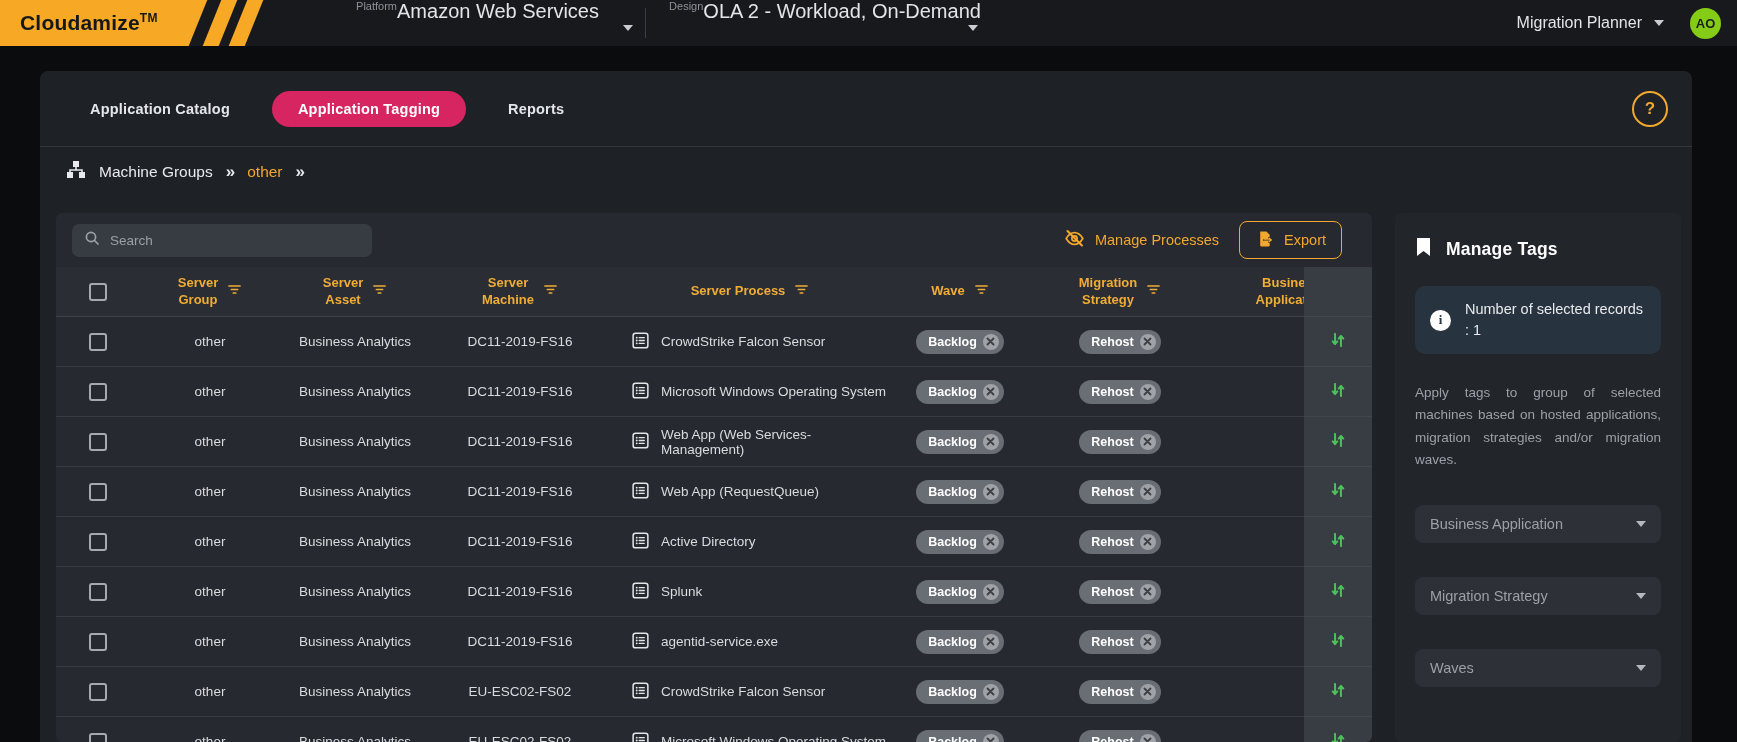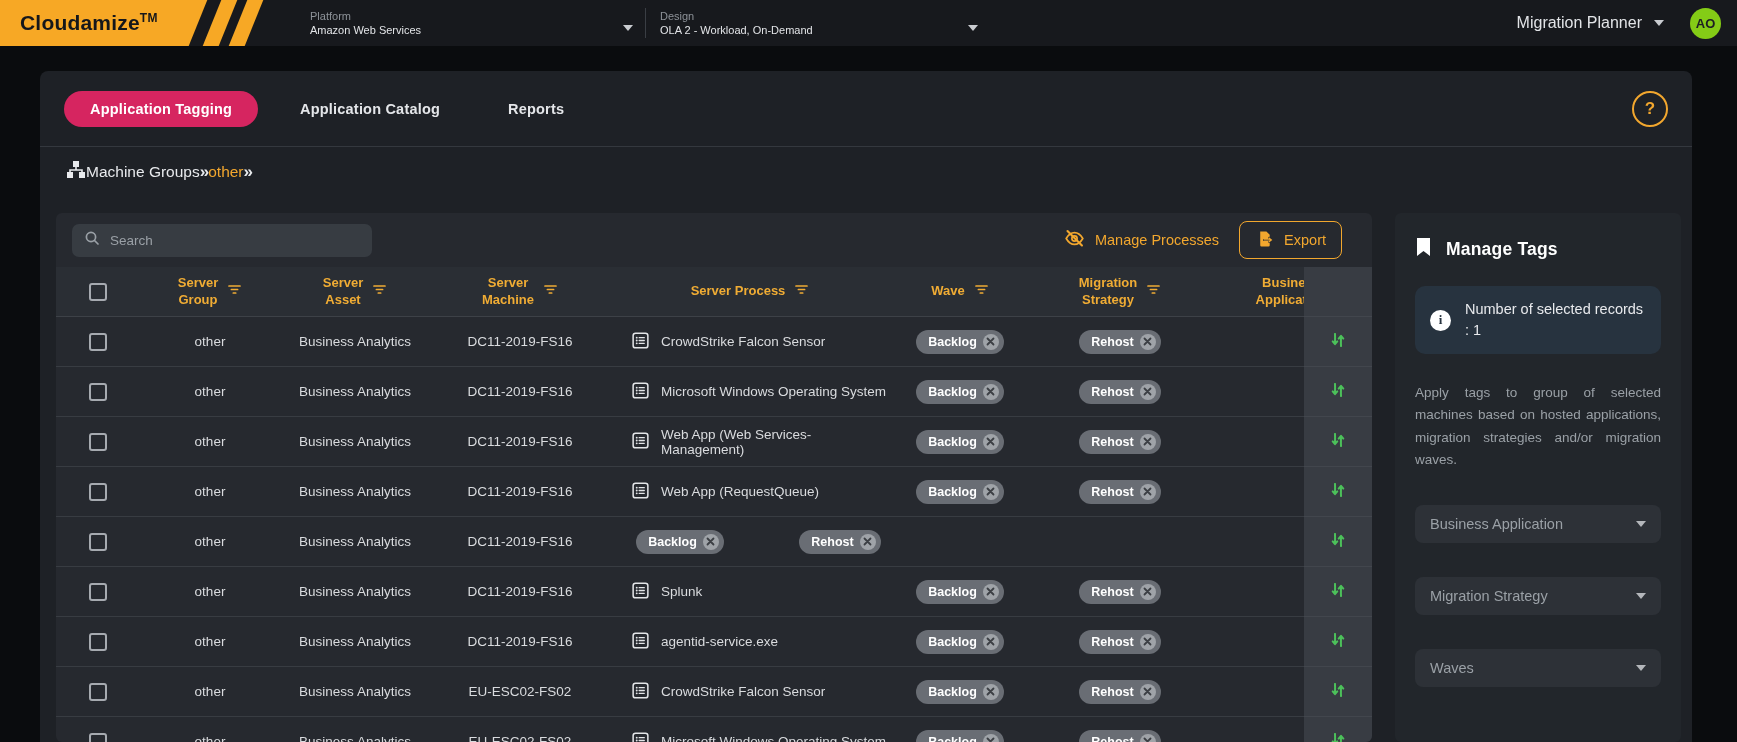--- a/index.html
+++ b/index.html
@@ -13,38 +13,38 @@
 
   
   .topbar { height:46px; background:#17191d; display:flex; align-items:center; position:relative; z-index:5; }
   .logo-wrap { position:relative; width:272px; height:46px; overflow:hidden; flex:none; }
   .logo-block, .logo-stripe { position:absolute; top:-4px; bottom:-4px; background:#F7A825; transform:skewX(-22deg); }
   .logo-block { left:-40px; width:238px; }
   .logo-stripe.s1 { left:212px; width:16px; }
   .logo-stripe.s2 { left:238px; width:16px; }
   .logo-text { position:absolute; left:20px; top:50%; transform:translateY(-50%); font-size:21px; font-weight:bold; color:#15171b; letter-spacing:.2px; }
   .logo-text sup { font-size:12px; font-weight:bold; }
-  .topbar-select { position:relative; display:flex; flex-direction:column; justify-content:center; height:46px; cursor:pointer; }
+  .topbar-select { position:relative; display:flex; justify-content:center; height:46px; cursor:pointer; }
   .sel-platform { margin-left:38px; width:335px; }
   .sel-design { width:330px; }
   .sel-label { font-size:11px; color:#8d9298; margin-bottom:2px; }
-  .sel-value { font-size:11px; color:#e2e4e7; }
+  .sel-value { font-size:20px; color:#e2e4e7; }
   .caret { width:0; height:0; border-left:5px solid transparent; border-right:5px solid transparent; border-top:6px solid #c9ccd0; display:inline-block; }
   .topbar-select .caret { position:absolute; right:12px; top:55%; }
   .v-divider { width:1px; height:30px; background:#3a3e44; margin:0 14px 0 0; }
   .user-menu { margin-left:auto; display:flex; align-items:center; gap:12px; font-size:16px; color:#e2e4e7; cursor:pointer; }
   .avatar { width:31px; height:31px; border-radius:50%; background:#84cc16; color:#1d1f23; font-size:13px; font-weight:bold; display:flex; align-items:center; justify-content:center; margin:0 16px 0 26px; flex:none; cursor:pointer; }
 
   
   .panel { position:absolute; left:40px; right:45px; top:71px; bottom:0; background:#1e2126; border-radius:8px 8px 0 0; }
   .tabs-row { height:75px; display:flex; align-items:center; padding:0 24px; gap:16px; }
   .tab { font-size:14.5px; font-weight:bold; color:#e4e6e9; padding:10px 26px; border-radius:22px; cursor:pointer; letter-spacing:.2px; }
   .tab.active { background:#D62560; color:#ffffff; }
   .help-circle { margin-left:auto; width:36px; height:36px; border-radius:50%; border:2px solid #F2A72E; color:#F2A72E; font-size:17px; font-weight:bold; display:flex; align-items:center; justify-content:center; cursor:pointer; }
-  .breadcrumb-row { height:50px; border-top:1px solid #34383e; display:flex; align-items:center; padding:0 26px; font-size:15.5px; font-weight:500; color:#e8eaed; }
+  .breadcrumb-row { height:50px; border-top:1px solid #34383e; display:flex; align-items:center; padding:0 26px; gap:13px; font-size:15.5px; font-weight:500; color:#e8eaed; }
   .bc-sep { font-size:17px; font-weight:bold; color:#e8eaed; letter-spacing:-1px; }
   .bc-current { color:#F2A72E; cursor:pointer; }
   .bc-root { cursor:pointer; }
 
   
   .content-row { display:flex; margin:17px 11px 0 16px; gap:23px; height:529px; }
   .table-panel { flex:1; background:#26292f; border-radius:6px; position:relative; overflow:hidden; }
 
   .toolbar { height:54px; display:flex; align-items:center; padding:0 16px; gap:20px; }
   .searchbox { width:300px; height:33px; background:#373c42; border-radius:7px; display:flex; align-items:center; padding:0 12px; gap:10px; }
@@ -113,22 +113,22 @@
   <div class="user-menu">
     <span>Migration Planner</span>
     <span class="caret"></span>
   </div>
   <div class="avatar">AO</div>
 </header>
 
 <main class="panel">
 
   <div class="tabs-row">
+    <div class="tab">Application Catalog</div>
     <div class="tab active">Application Tagging</div>
-    <div class="tab">Application Catalog</div>
     <div class="tab">Reports</div>
     <div class="help-circle">?</div>
   </div>
 
   <div class="breadcrumb-row">
     <span>
       <svg width="20" height="20" viewBox="0 0 20 20">
           <g fill="#e8eaed">
             <rect x="7" y="1" width="6" height="6"></rect>
             <rect x="1" y="12" width="6" height="6"></rect>
@@ -394,20 +394,32 @@
     <div class="cell c-busapp"></div>
   </div>
 
   <div class="trow">
     <div class="cell c-cb">
               <span class="checkbox"></span>
             </div>
     <div class="cell c-group">other</div>
     <div class="cell c-asset">Business Analytics</div>
     <div class="cell c-machine">DC11-2019-FS16</div>
+    <div class="cell c-process">
+      <span>
+        <svg width="17" height="17" viewBox="0 0 18 18" fill="none">
+                  <rect x="1.2" y="1.2" width="15.6" height="15.6" rx="2.6" stroke="#e3e5e8" stroke-width="1.6"></rect>
+                  <circle cx="5" cy="6" r="1" fill="#e3e5e8"></circle>
+                  <circle cx="5" cy="9" r="1" fill="#e3e5e8"></circle>
+                  <circle cx="5" cy="12" r="1" fill="#e3e5e8"></circle>
+                  <path d="M7.6 6 h5.4 M7.6 9 h5.4 M7.6 12 h5.4" stroke="#e3e5e8" stroke-width="1.4" stroke-linecap="round"></path>
+                </svg>
+      </span>
+      <span>Active Directory</span>
+    </div>
     <div class="cell c-wave">
       <span class="chip">
         <span>Backlog</span>
         <span class="chip-x">
                   <svg width="9" height="9" viewBox="0 0 9 9">
                     <path d="M1.5 1.5 L7.5 7.5 M7.5 1.5 L1.5 7.5" stroke="#3c3f44" stroke-width="1.8" stroke-linecap="round"></path>
                   </svg>
                 </span>
       </span>
     </div>

